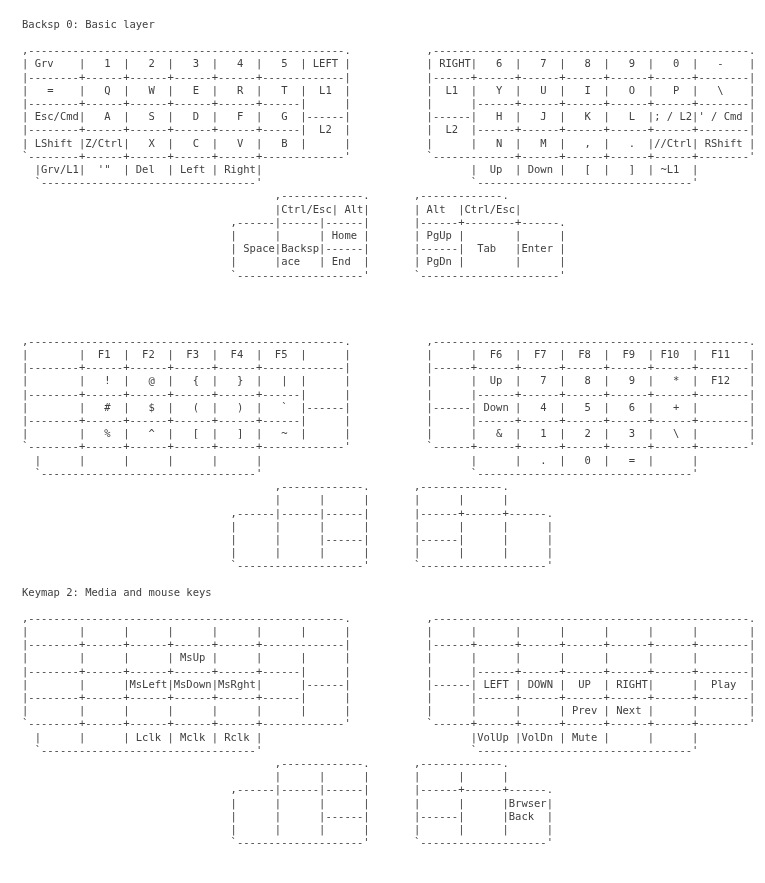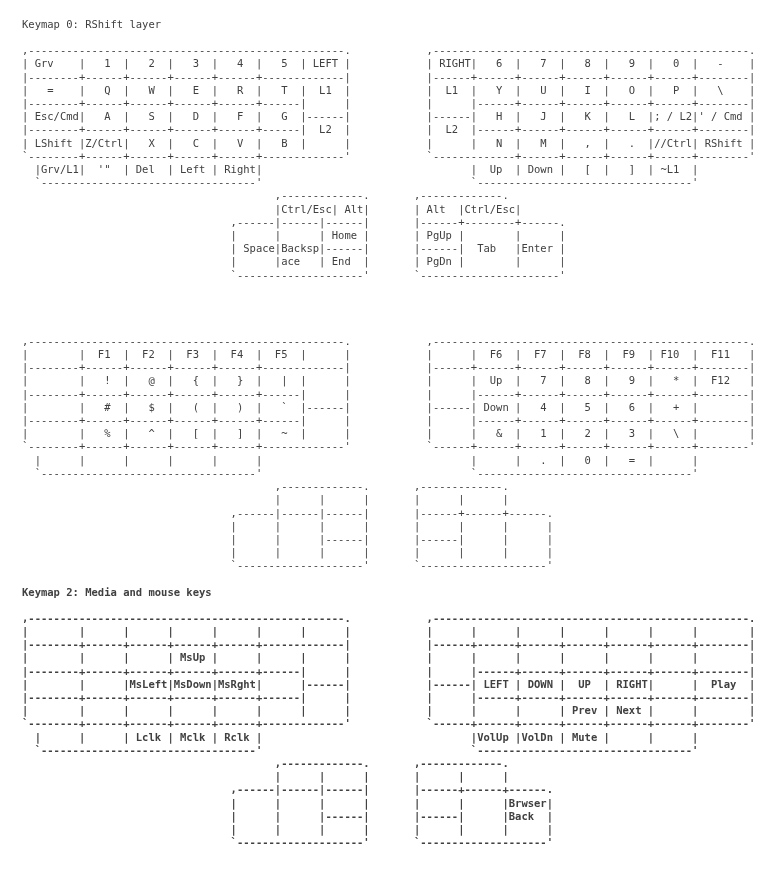--- a/index.html
+++ b/index.html
@@ -14,42 +14,42 @@
     padding: 18px 8px 24px 22px;
     font-family: "DejaVu Sans Mono", "Liberation Mono", monospace;
     font-size: 10.5px;
     line-height: 13.2px;
     color: #404040;
     overflow: hidden;
   }
   .keymap-section { margin: 0; }
   .keymap-section.s0 { margin-bottom: 53px; }
   .keymap-section.s1 { margin-bottom: 13px; }
-  .keymap-section.s2 { margin-bottom: 15px; font-weight: bold; }
+  .keymap-section.s2 { margin-bottom: 15px; }
   .keymap-title {
     margin: 0 0 13px 0;
     white-space: pre;
     font: inherit;
     color: inherit;
   }
   pre.art {
     margin: 0;
     padding: 0;
     font: inherit;
     color: inherit;
     white-space: pre;
   }
 </style>
 </head>
 <body style="background: rgb(255, 255, 255);">
 
 <div class="doc" style="color: rgb(64, 64, 64);">
 
   <div class="keymap-section s0">
-    <div class="keymap-title">Keymap 0: RShift layer</div>
+    <div class="keymap-title">Backsp 0: Basic layer</div>
     <pre class="art">,--------------------------------------------------.            ,--------------------------------------------------.
 | Grv    |   1  |   2  |   3  |   4  |   5  | LEFT |            | RIGHT|   6  |   7  |   8  |   9  |   0  |   -    |
 |--------+------+------+------+------+-------------|            |------+------+------+------+------+------+--------|
 |   =    |   Q  |   W  |   E  |   R  |   T  |  L1  |            |  L1  |   Y  |   U  |   I  |   O  |   P  |   \    |
 |--------+------+------+------+------+------|      |            |      |------+------+------+------+------+--------|
 | Esc/Cmd|   A  |   S  |   D  |   F  |   G  |------|            |------|   H  |   J  |   K  |   L  |; / L2|' / Cmd |
 |--------+------+------+------+------+------|  L2  |            |  L2  |------+------+------+------+------+--------|
 | LShift |Z/Ctrl|   X  |   C  |   V  |   B  |      |            |      |   N  |   M  |   ,  |   .  |//Ctrl| RShift |
 `--------+------+------+------+------+-------------'            `-------------+------+------+------+------+--------'
   |Grv/L1|  '"  | Del  | Left | Right|                                 |  Up  | Down |   [  |   ]  | ~L1  |

